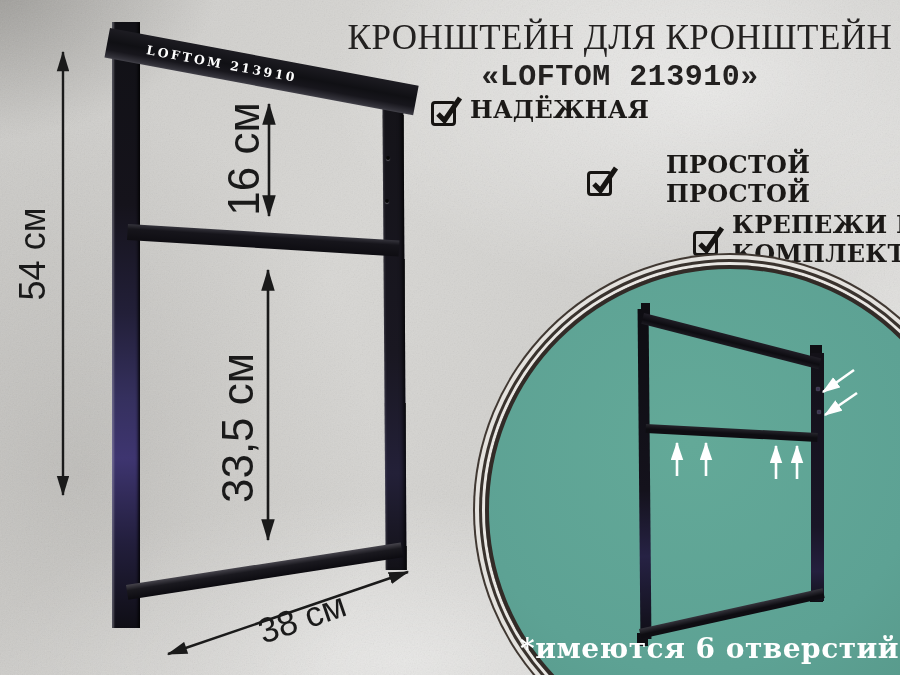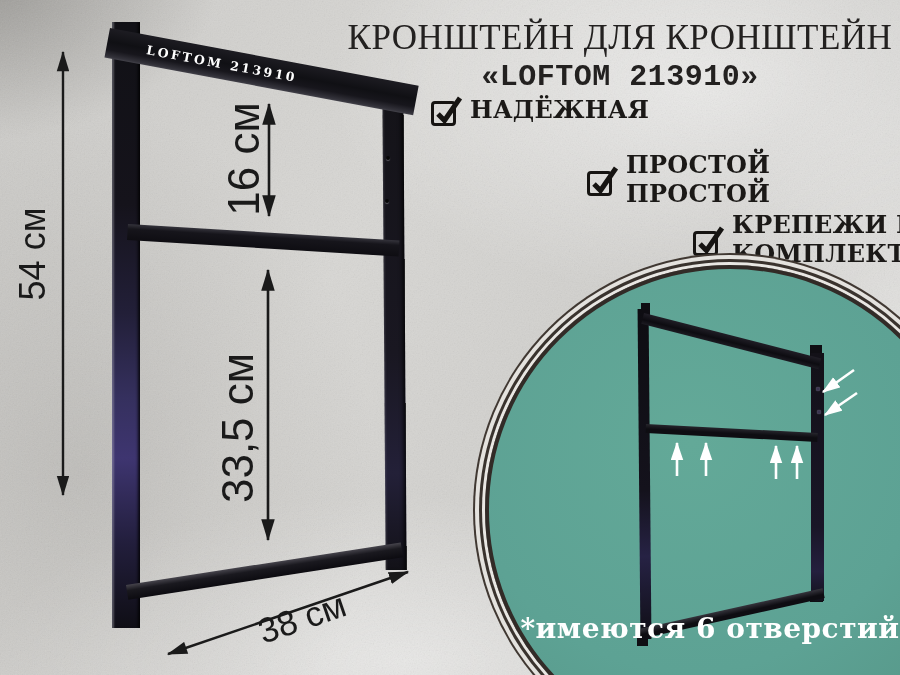--- a/index.html
+++ b/index.html
@@ -16,21 +16,21 @@
   }
   .noise{position:absolute;inset:0;z-index:1;pointer-events:none;}
   
   .title-wrap{position:absolute;left:340px;top:18px;width:560px;z-index:4;text-align:center;color:#232120;}
   .title-1{font-family:"Liberation Serif", serif;font-size:35px;letter-spacing:.5px;white-space:nowrap;}
   .title-2{font-family:Liberation Mono, monospace;font-weight:700;font-size:30px;margin-top:2px;letter-spacing:.5px;white-space:nowrap;}
   
   .feature{position:absolute;z-index:4;display:flex;align-items:center;color:#1b1917;}
   .feature .txt{font-family:"DejaVu Serif", serif;font-weight:700;font-size:24px;line-height:29px;letter-spacing:.3px;margin-left:7px;white-space:nowrap;}
   .f1{left:430px;top:92px;}
-  .f2{left:586px;top:150px;}
+  .f2{left:586px;top:150px;gap:40px;}
   .f3{left:692px;top:210px;}
   .chk{flex:0 0 auto;margin-top:2px;}
   
   .bar{position:absolute;z-index:3;}
   .bar-left{
     left:112px;top:22px;width:28px;height:606px;
     background:linear-gradient(180deg,#111116 0%,#15131b 30%,#221f38 48%,#35305e 62%,#3e3570 72%,#221e3c 86%,#0f0e15 100%);
     box-shadow:inset 3px 0 2px -1px rgba(190,190,200,.38), inset -3px 0 3px -1px rgba(0,0,0,.8);
   }
   .bar-top{
@@ -71,21 +71,21 @@
   .ibar{position:absolute;background:#0f0e13;z-index:2;}
   .ibar-left{left:150px;top:40px;width:11px;height:330px;transform:rotate(-.5deg);background:linear-gradient(180deg,#0e0d12 0%,#14121c 55%,#262244 75%,#0f0e15 100%);}
   .ibar-top{left:155px;top:44px;width:183px;height:11px;transform-origin:0 0;transform:rotate(14.4deg);background:linear-gradient(180deg,#201e26 0%,#0d0c11 60%,#1c1b22 100%);}
   .ibar-right{left:322px;top:84px;width:13px;height:248px;background:linear-gradient(180deg,#131118 0%,#191627 70%,#241f3e 88%,#11101a 100%);}
   .ibar-mid{left:157px;top:155px;width:172px;height:9px;transform-origin:0 0;transform:rotate(3deg);background:linear-gradient(180deg,#26252c 0%,#0e0d12 55%);}
   .ibar-bot{left:150px;top:360px;width:188px;height:10px;transform-origin:0 0;transform:rotate(-12.5deg);background:linear-gradient(180deg,#35343c 0%,#0e0d12 60%);}
   .stub{position:absolute;background:#0f0e13;z-index:1;}
   .ihole{position:absolute;width:4px;height:4px;border-radius:50%;background:#3a3450;box-shadow:0 0 1px rgba(255,255,255,.5);z-index:3;}
   .iarrows{position:absolute;left:0;top:0;z-index:4;}
   .inset-note{
-    position:absolute;left:520px;top:612px;width:380px;z-index:7;text-align:center;
+    position:absolute;left:520px;top:632px;width:380px;z-index:7;
     font-family:"DejaVu Serif", serif;font-weight:700;font-size:28px;color:#ffffff;letter-spacing:.5px;white-space:nowrap;
   }
 </style>
 </head>
 <body>
 
 <div class="stage">
 
   <svg class="noise" width="900" height="675" aria-hidden="true">
     <filter id="grain">

